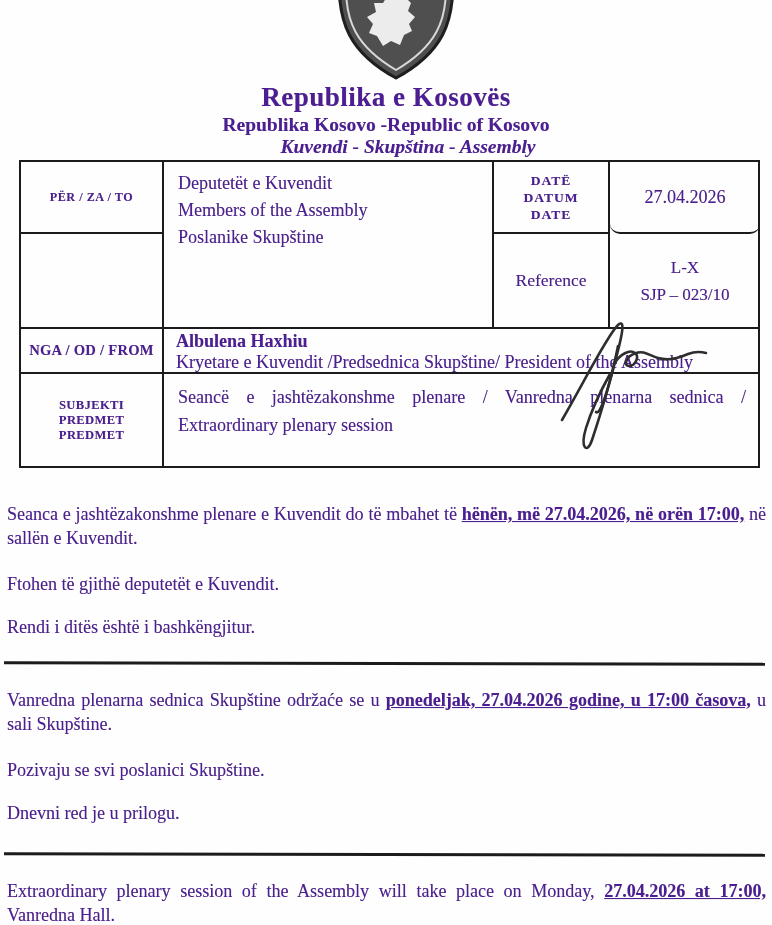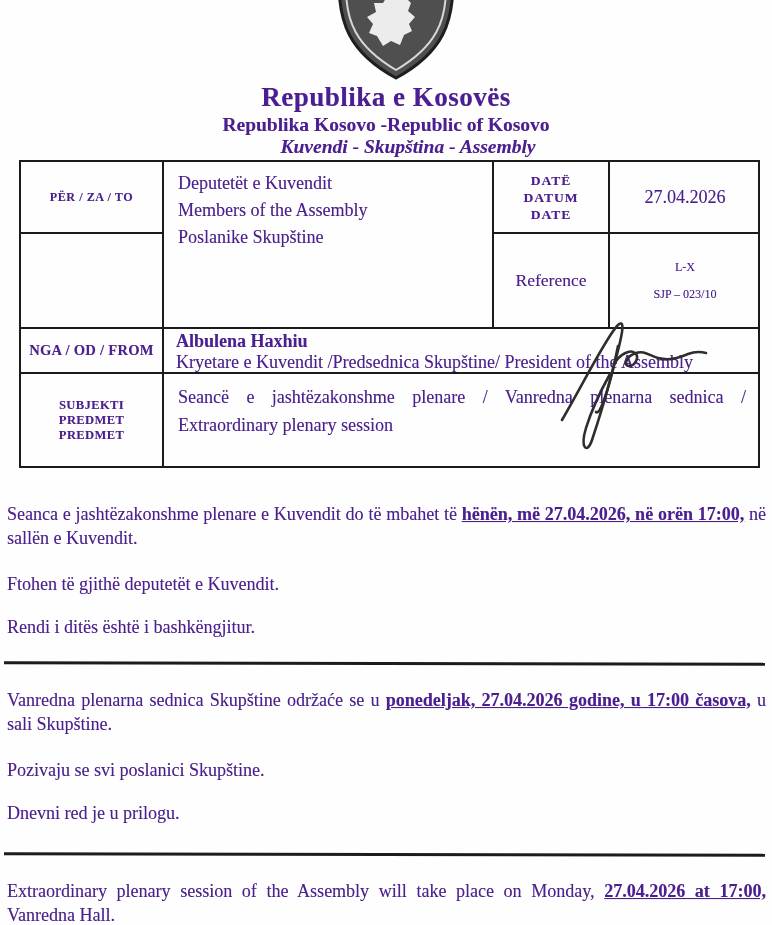--- a/index.html
+++ b/index.html
@@ -31,23 +31,23 @@
   }
   .cell { overflow:visible; }
   .br { border-right:2px solid #1b1b1b; }
   .bb { border-bottom:2px solid #1b1b1b; }
   .center-cell { display:flex; align-items:center; justify-content:center; text-align:center; }
   .lbl-small { font-weight:bold; font-size:12px; letter-spacing:0.6px; }
   .lbl-date  { font-weight:bold; font-size:13.5px; letter-spacing:1px; line-height:17px; }
   .lbl-from  { font-weight:bold; font-size:14.5px; letter-spacing:0.3px; }
   .lbl-subject { font-weight:bold; font-size:12.5px; letter-spacing:0.4px; line-height:15px; }
   .cell-to-value { grid-row:1/3; grid-column:2; padding:8px 10px 0 14px; font-size:18px; line-height:27px; }
-  .cell-date-value { font-size:18px; }
+  .cell-date-value { font-size:18px;border-radius:10px; }
   .cell-ref-label { font-size:17.5px; }
-  .cell-ref-value { font-size:12px; line-height:27px; }
+  .cell-ref-value { font-size:17px; line-height:27px; }
   .cell-from-value { grid-column:2/5; padding:2px 0 0 12px; font-size:18px; line-height:21px; }
   .from-name { font-weight:bold; }
   .cell-subject-value { grid-column:2/5; padding:9px 14px 0 14px; font-size:18px; line-height:28px; text-align:justify; }
   
   .signature { position:absolute; left:556px; top:316px; z-index:3; }
   
   .doc-body { margin:34px 6px 0 7px; font-size:18px; line-height:24px; }
   .doc-body p { margin:0; }
   .p-justify { text-align:justify; }
   .mt-a { margin-top:22px !important; }

